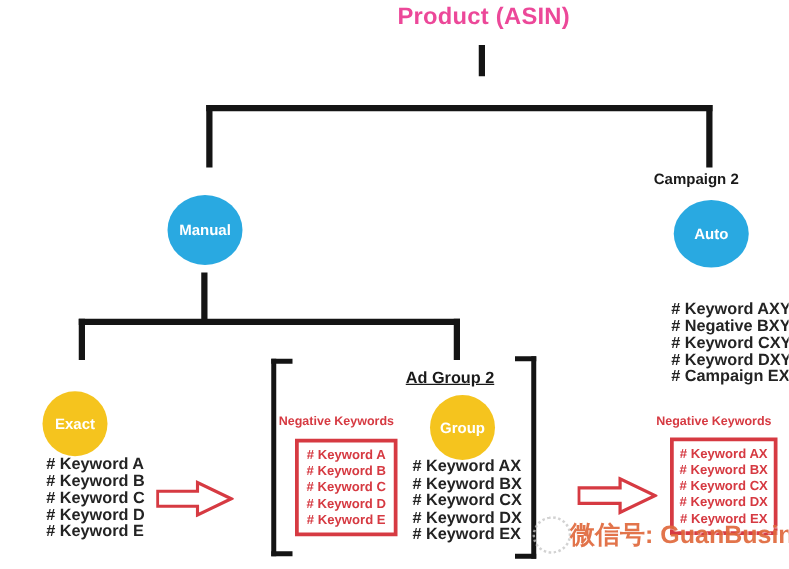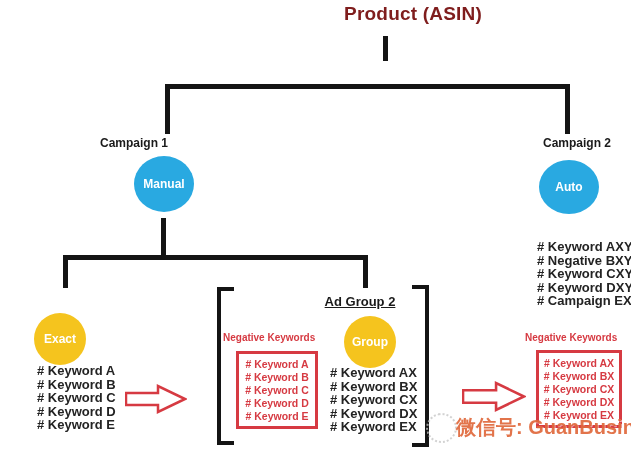--- a/index.html
+++ b/index.html
@@ -9,21 +9,21 @@
     --connector:#141414;
     --watermark:#e0693c;
   }
   html,body{margin:0;padding:0;background:#fff;}
   .canvas{
     position:relative;width:631px;height:455px;background:#ffffff;
     font-family:"Liberation Sans","DejaVu Sans",sans-serif;overflow:hidden;
   }
   .abs{position:absolute;}
   .title{
-    font-size:19px;font-weight:bold;color:#7f1d1d;text-align:right;
+    font-size:19px;font-weight:bold;color:#ec4899;text-align:left;
     letter-spacing:0.2px;
   }
   .line{background:var(--connector);}
   .node-label{font-size:12px;font-weight:bold;color:#1a1a1a;text-align:center;}
   .ag-label{font-size:13px;}
   .node{
     border-radius:50%;display:flex;align-items:center;justify-content:center;
     color:#fff;font-size:12px;font-weight:bold;
   }
   .node.campaign{background:var(--campaign-node);}
@@ -66,26 +66,25 @@
 <div class="canvas">
 
   <div class="abs title" style="left:318px;top:3px;width:164px;">Product (ASIN)</div>
 
   <div class="abs line" style="left:383px;top:36px;width:5px;height:25px;"></div>
 
   <div class="abs line" style="left:165px;top:84px;width:405px;height:5px;"></div>
   <div class="abs line" style="left:165px;top:84px;width:5px;height:50px;"></div>
   <div class="abs line" style="left:565px;top:84px;width:5px;height:50px;"></div>
 
-  <div class="abs node-label" style="left:84px;top:136px;width:100px;">Campaign 1</div>
   <div class="abs node campaign" style="left:134px;top:156px;width:60px;height:56px;">
     <span>Manual</span>
   </div>
 
-  <div class="abs node-label" style="left:527px;top:136px;width:100px;">Campaign 2</div>
+  <div class="abs node-label" style="left:507px;top:136px;width:100px;">Campaign 2</div>
   <div class="abs node campaign" style="left:539px;top:160px;width:60px;height:54px;">
     <span>Auto</span>
   </div>
   <div class="abs kw-list" style="left:537px;top:240px;">
       <div class="kw-list-item"># Keyword AXY</div>
       <div class="kw-list-item"># Negative BXY</div>
       <div class="kw-list-item"># Keyword CXY</div>
       <div class="kw-list-item"># Keyword DXY</div>
       <div class="kw-list-item"># Campaign EXY</div>
     </div>

